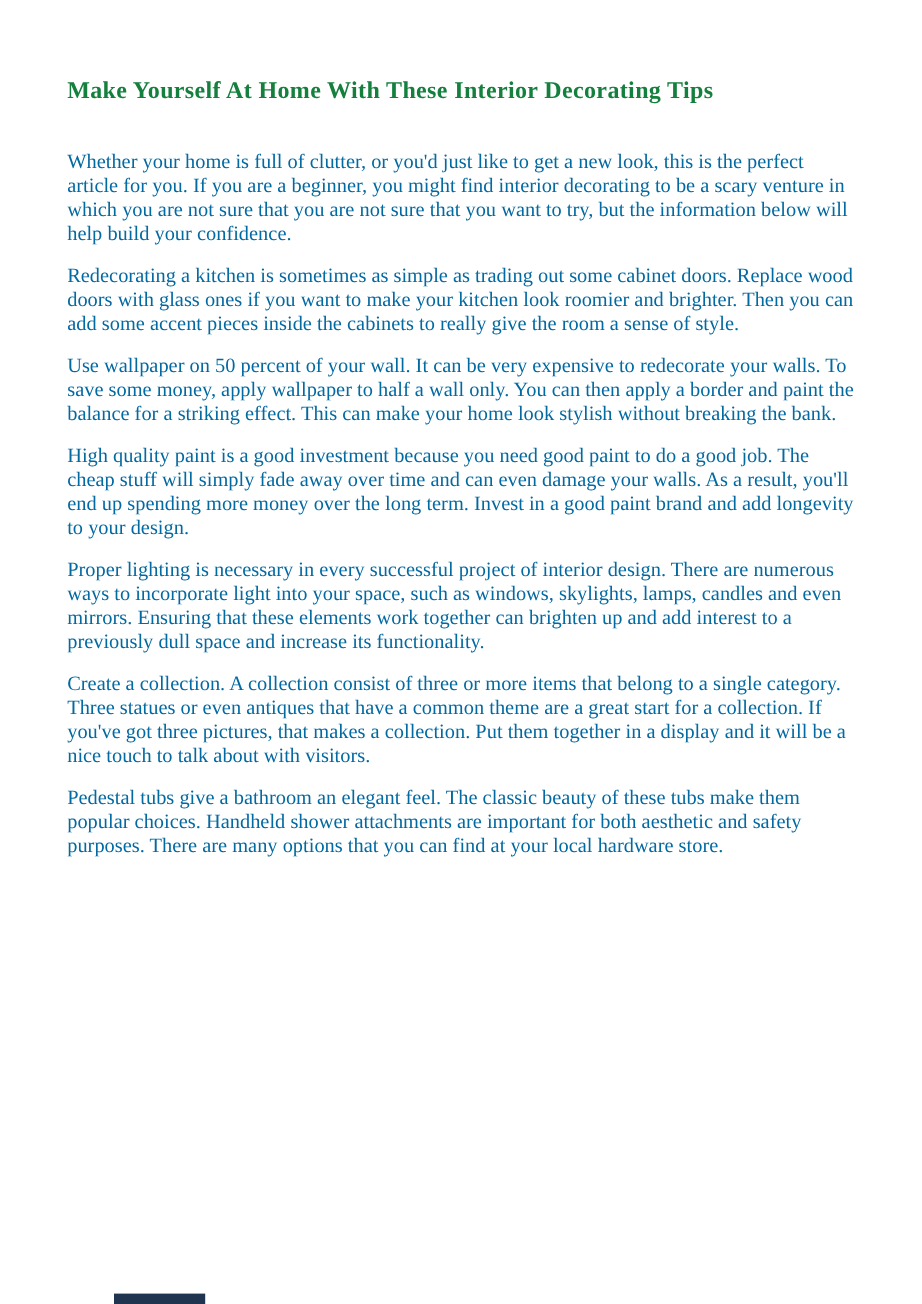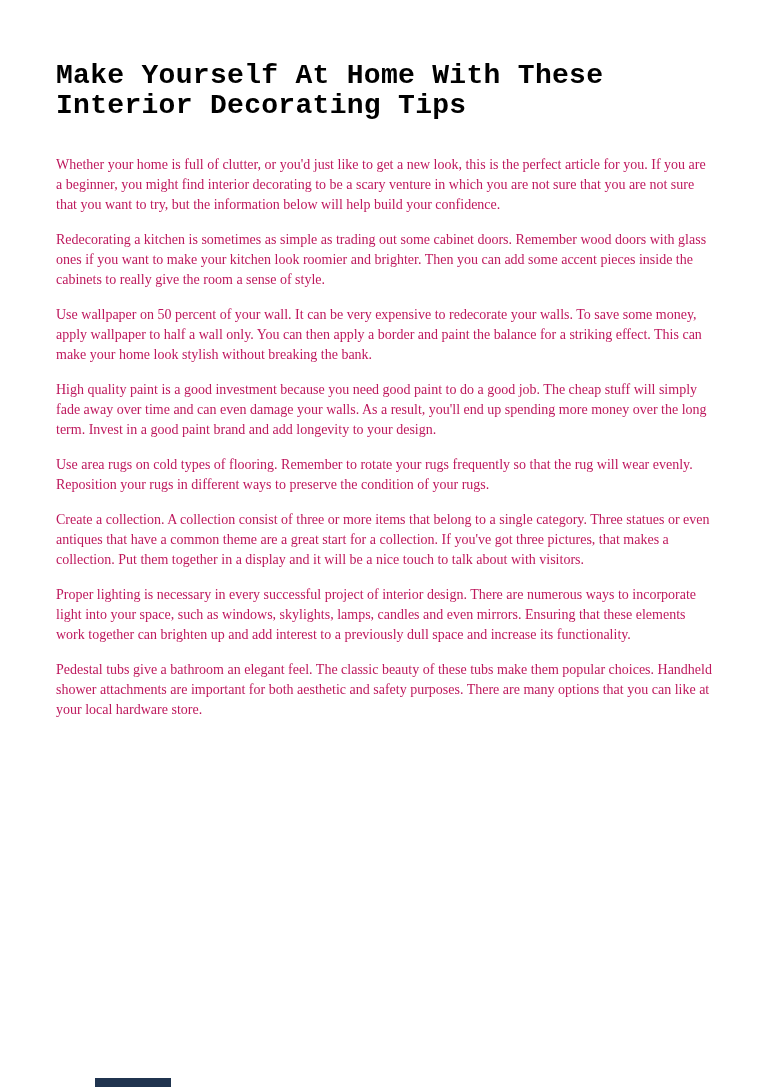--- a/index.html
+++ b/index.html
@@ -9,55 +9,54 @@
     width: 768px;
     height: 1087px;
     margin: 0 auto;
     background: #ffffff;
     overflow: hidden;
     font-family: "Liberation Serif", serif;
     padding: 61px 56px 0 56px;
   }
   .article-title {
     margin: 0 0 34px 0;
-    font-family: Liberation Mono, monospace;
+    font-family: Liberation Serif, serif;
     font-weight: bold;
-    font-size: 28px;
+    font-size: 20px;
     line-height: 30px;
     letter-spacing: 0.3px;
-    color: #000000;
+    color: #15803d;
   }
   .article-body p {
     margin: 0 0 15px 0;
-    font-size: 14px;
+    font-size: 17px;
     line-height: 20px;
-    color: #be185d;
+    color: #0369a1;
     text-align: left;
   }
   .bottom-bar {
     position: absolute;
     left: 95px;
     bottom: 0;
     width: 76px;
     height: 9px;
   }
 </style>
 </head>
 <body>
 
 <div class="page">
 
   <h1 class="article-title">Make Yourself At Home With These Interior Decorating Tips</h1>
 
   <div class="article-body">
     <p>Whether your home is full of clutter, or you'd just like to get a new look, this is the perfect article for you. If you are a beginner, you might find interior decorating to be a scary venture in which you are not sure that you are not sure that you want to try, but the information below will help build your confidence.</p>
-    <p>Redecorating a kitchen is sometimes as simple as trading out some cabinet doors. Remember wood doors with glass ones if you want to make your kitchen look roomier and brighter. Then you can add some accent pieces inside the cabinets to really give the room a sense of style.</p>
+    <p>Redecorating a kitchen is sometimes as simple as trading out some cabinet doors. Replace wood doors with glass ones if you want to make your kitchen look roomier and brighter. Then you can add some accent pieces inside the cabinets to really give the room a sense of style.</p>
     <p>Use wallpaper on 50 percent of your wall. It can be very expensive to redecorate your walls. To save some money, apply wallpaper to half a wall only. You can then apply a border and paint the balance for a striking effect. This can make your home look stylish without breaking the bank.</p>
     <p>High quality paint is a good investment because you need good paint to do a good job. The cheap stuff will simply fade away over time and can even damage your walls. As a result, you'll end up spending more money over the long term. Invest in a good paint brand and add longevity to your design.</p>
-    <p>Use area rugs on cold types of flooring. Remember to rotate your rugs frequently so that the rug will wear evenly. Reposition your rugs in different ways to preserve the condition of your rugs.</p>
+    <p>Proper lighting is necessary in every successful project of interior design. There are numerous ways to incorporate light into your space, such as windows, skylights, lamps, candles and even mirrors. Ensuring that these elements work together can brighten up and add interest to a previously dull space and increase its functionality.</p>
     <p>Create a collection. A collection consist of three or more items that belong to a single category. Three statues or even antiques that have a common theme are a great start for a collection. If you've got three pictures, that makes a collection. Put them together in a display and it will be a nice touch to talk about with visitors.</p>
-    <p>Proper lighting is necessary in every successful project of interior design. There are numerous ways to incorporate light into your space, such as windows, skylights, lamps, candles and even mirrors. Ensuring that these elements work together can brighten up and add interest to a previously dull space and increase its functionality.</p>
-    <p>Pedestal tubs give a bathroom an elegant feel. The classic beauty of these tubs make them popular choices. Handheld shower attachments are important for both aesthetic and safety purposes. There are many options that you can like at your local hardware store.</p>
+    <p>Pedestal tubs give a bathroom an elegant feel. The classic beauty of these tubs make them popular choices. Handheld shower attachments are important for both aesthetic and safety purposes. There are many options that you can find at your local hardware store.</p>
   </div>
 
   <div class="bottom-bar" style="background-color: rgb(32, 52, 79);"></div>
 
 </div>
 
 </body></html>

